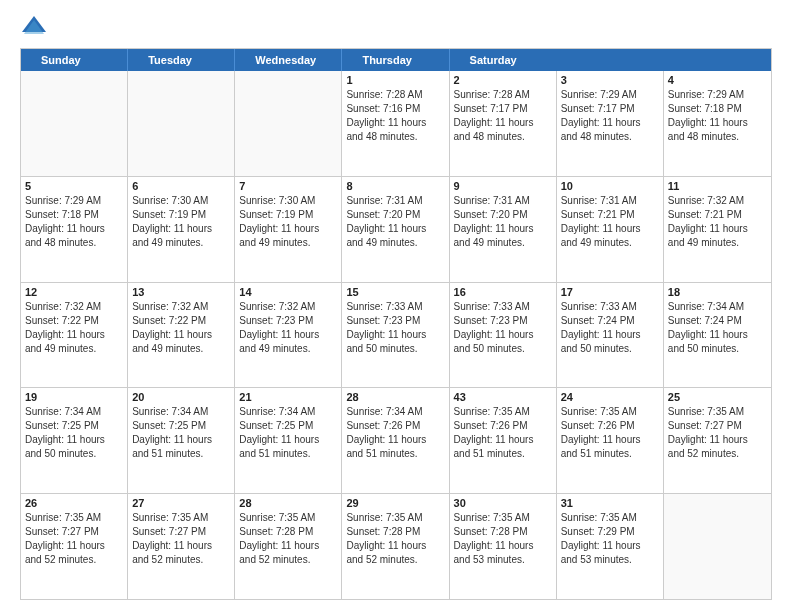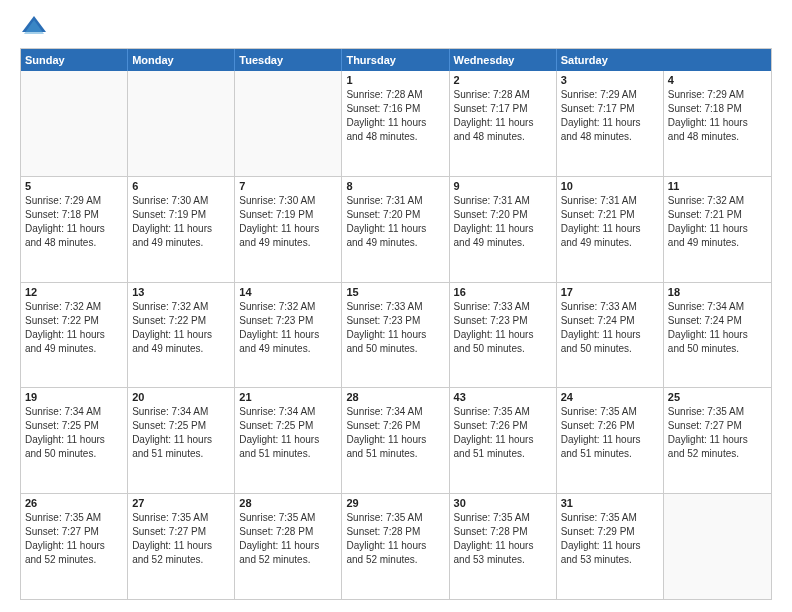--- a/index.html
+++ b/index.html
@@ -68,21 +68,21 @@
     }
     .cal-header-row {
       display: grid;
       grid-template-columns: repeat(7, 1fr);
       background: #2a6db5;
     }
     .cal-header-cell {
       color: #fff;
       font-size: 11px;
       font-weight: bold;
-      padding: 5px 4px;
+      padding: 5px 20px;
       text-align: left;
       border-right: 1px solid #4a8dd5;
     }
     .cal-header-cell:last-child { border-right: none; }
     .cal-body {
       flex: 1;
       display: flex;
       flex-direction: column;
     }
     .cal-week {
@@ -131,24 +131,23 @@
     </div>
     <div class="title-block">
       <div class="month-year"></div>
       <div class="location"></div>
     </div>
   </div>
 
   <div class="calendar">
     <div class="cal-header-row">
     <div class="cal-header-cell">Sunday</div>
-        <div class="cal-header-cell">Monday</div>
         <div class="cal-header-cell">Tuesday</div>
+        <div class="cal-header-cell">Wednesday</div>
         <div class="cal-header-cell">Thursday</div>
-        <div class="cal-header-cell">Wednesday</div>
         <div class="cal-header-cell">Saturday</div>
       </div>
     <div class="cal-body">
     <div class="cal-week">
           <div class="cal-cell empty"></div>
           <div class="cal-cell empty"></div>
           <div class="cal-cell empty"></div>
           <div class="cal-cell">
             <div class="day-num">1</div>
             <div class="day-info" style="white-space: pre-line;">Sunrise: 7:28 AM

